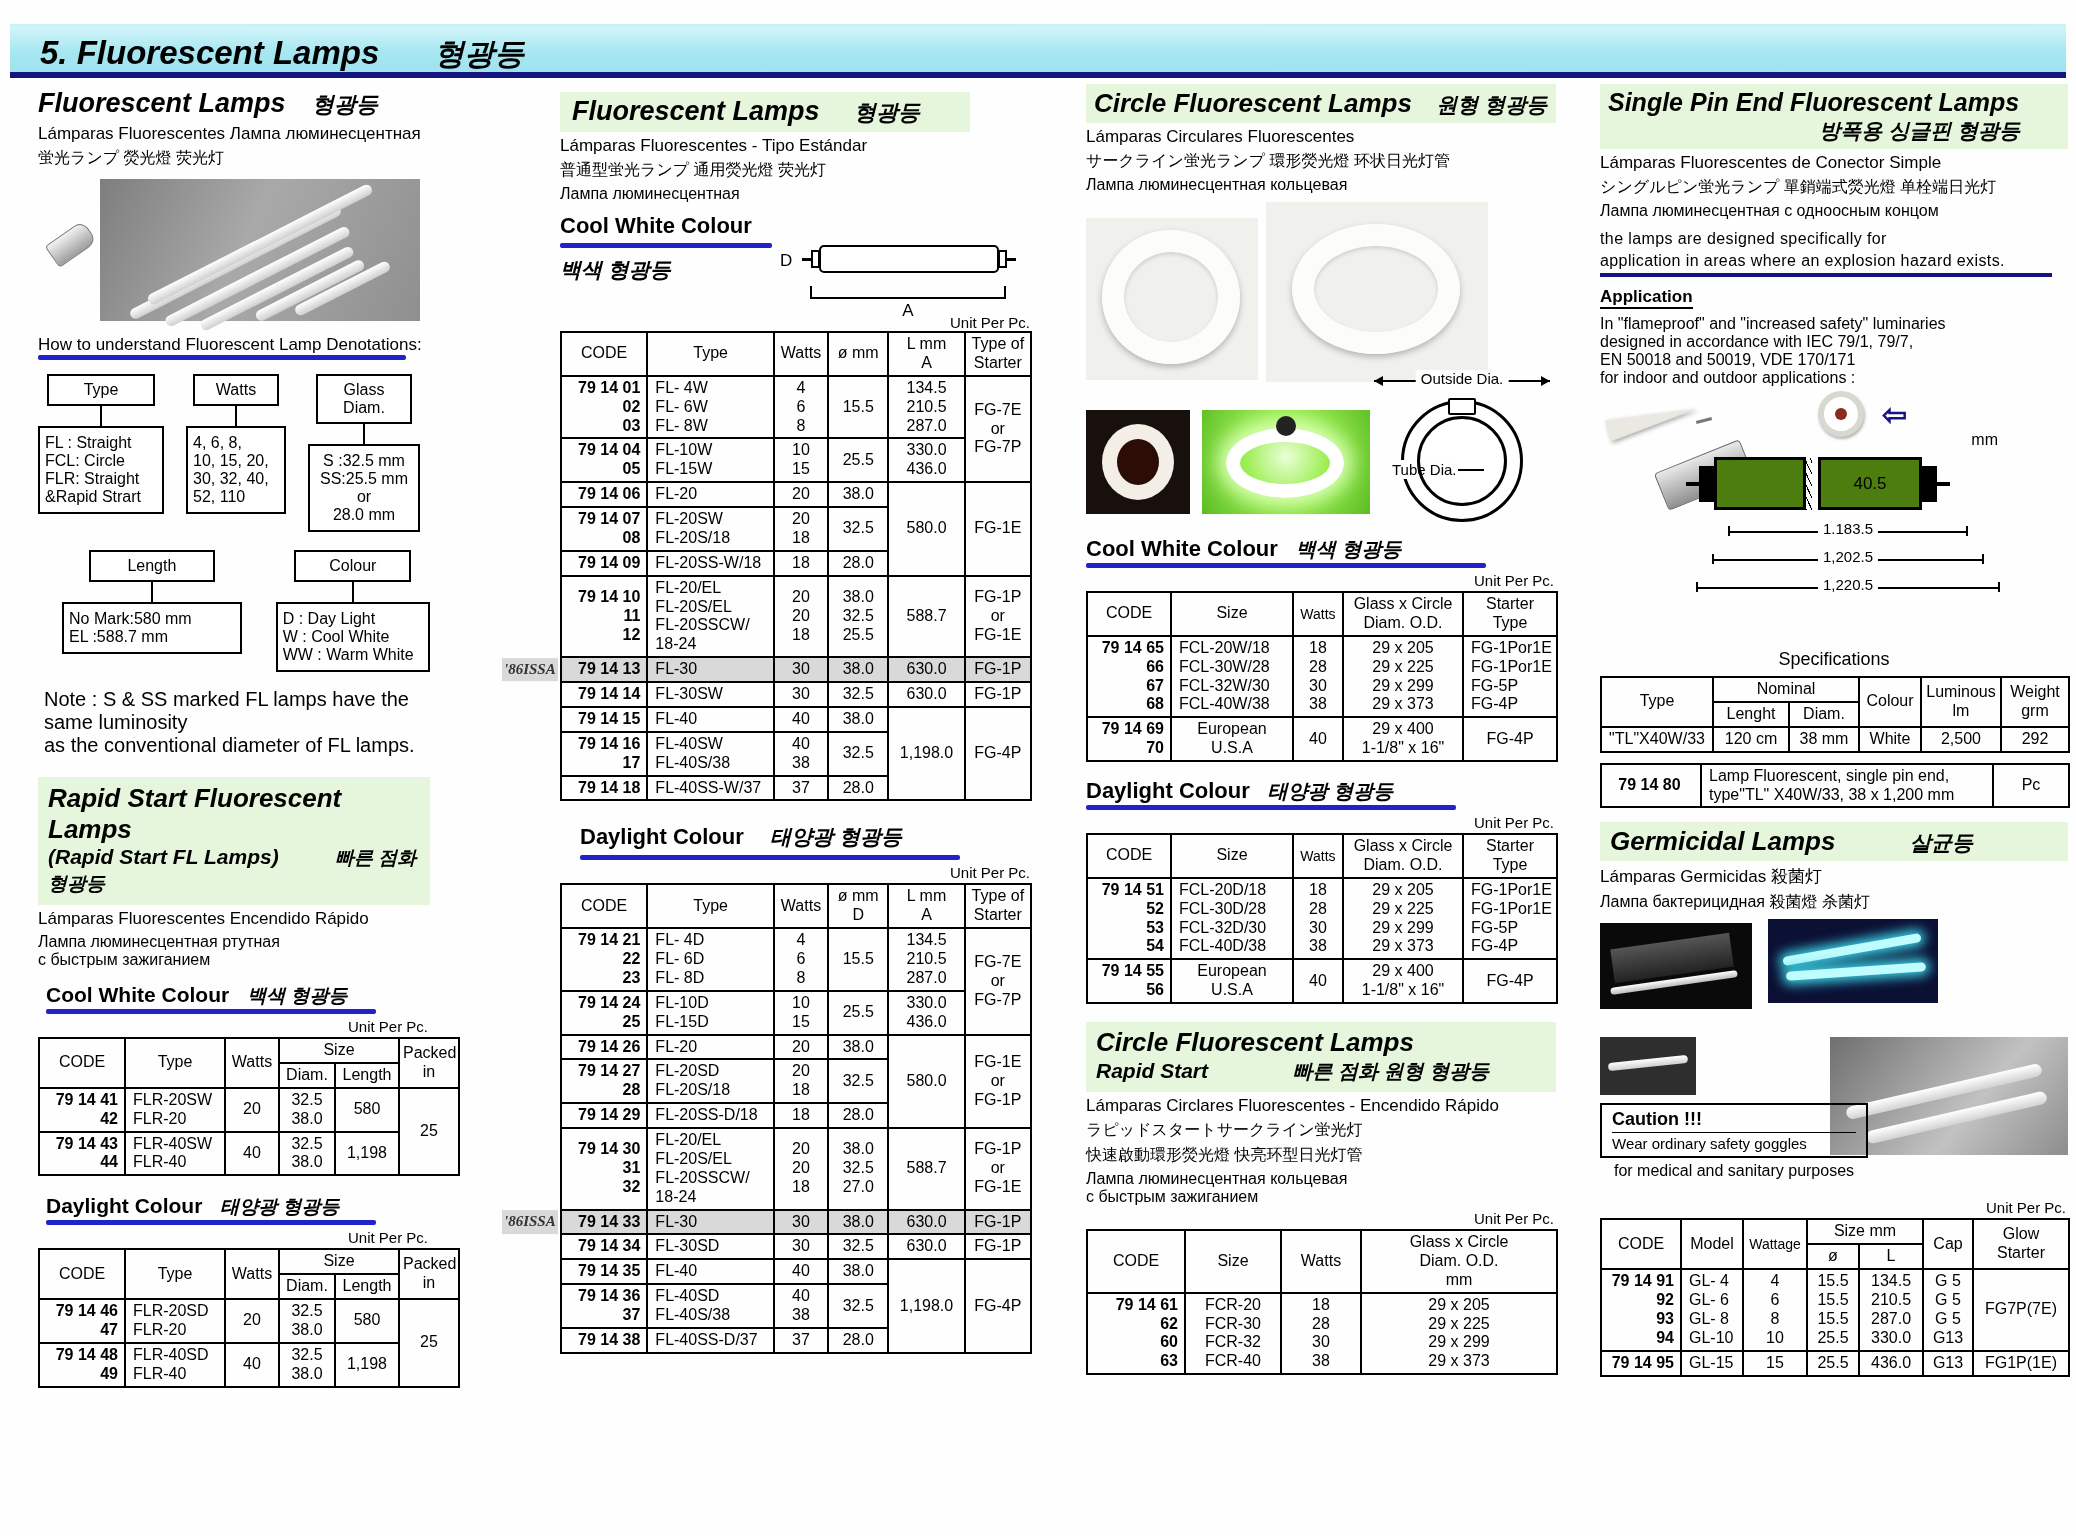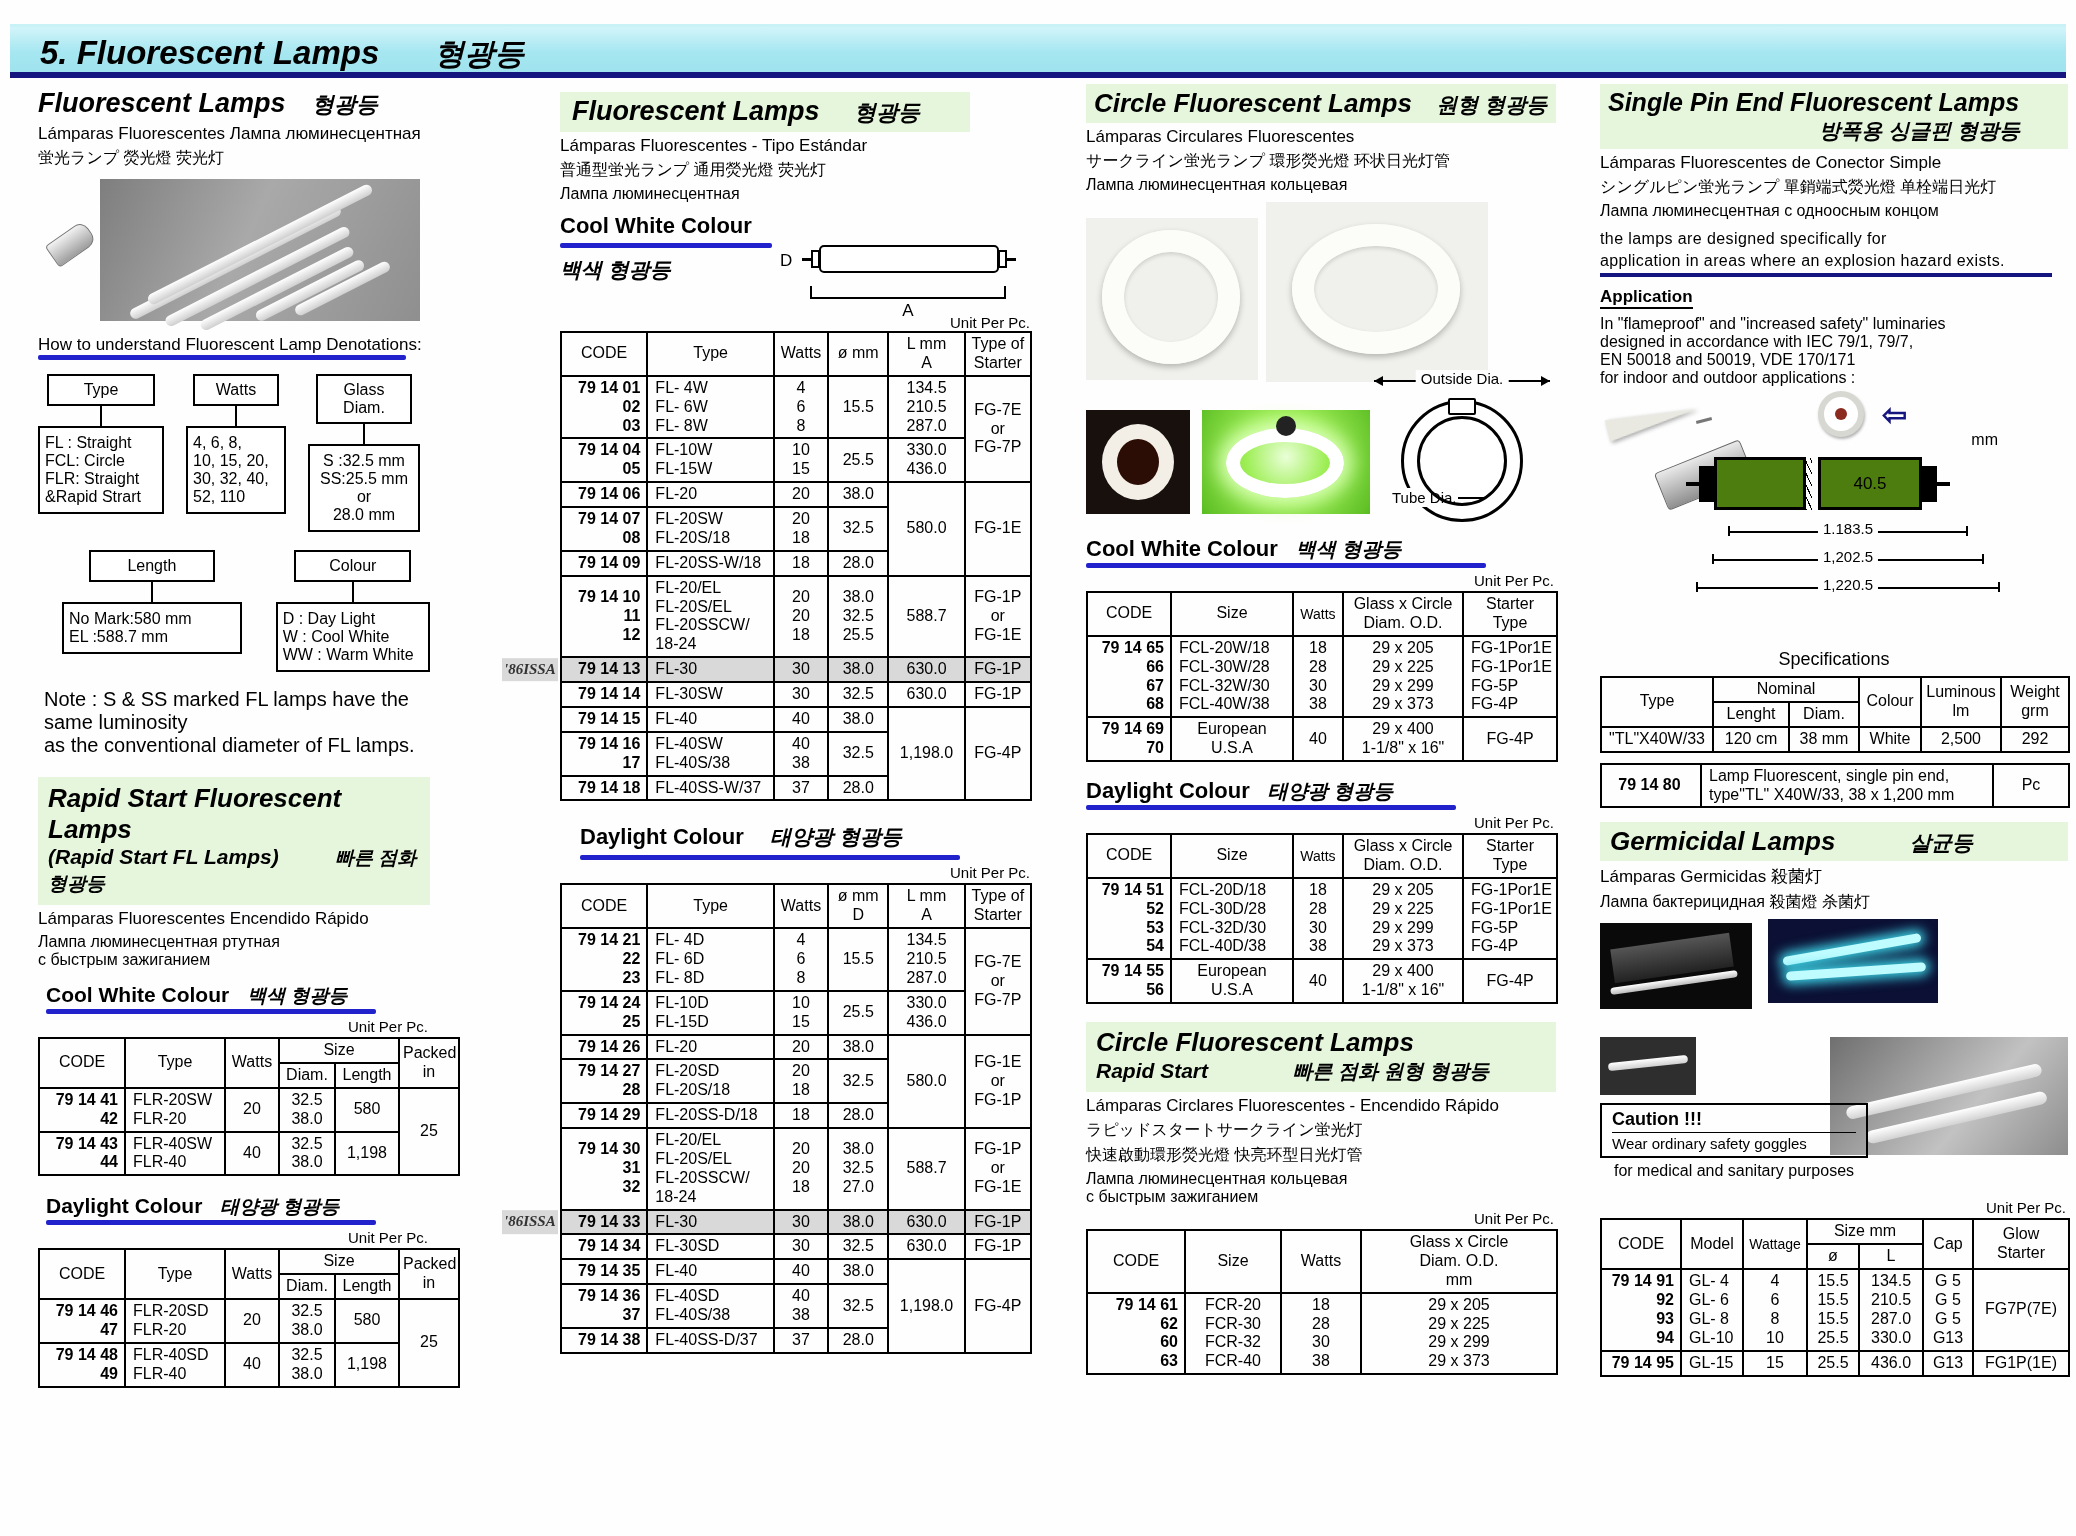--- a/index.html
+++ b/index.html
@@ -93,21 +93,21 @@
   .odim { position:relative; height:20px; margin:0 6px; }
   .odim::before { content:""; position:absolute; left:0; right:0; top:10px; border-top:2px solid #000; }
   .odim i { position:absolute; top:6px; width:0; height:0; border-top:5px solid transparent; border-bottom:5px solid transparent; }
   .odim i.l { left:0; border-right:9px solid #000; }
   .odim i.r { right:0; border-left:9px solid #000; }
   .odim span { position:relative; z-index:1; background:#fefefe; padding:0 5px; font-size:15px; left:50%; transform:translateX(-50%); display:inline-block; }
   .c3-ring { position:relative; width:122px; height:122px; border:3px solid #000; border-radius:50%; margin:10px auto 0; background:#fff; }
   .c3-ring::after { content:""; position:absolute; inset:13px; border:3px solid #000; border-radius:50%; }
   .c3-cap { position:absolute; top:-5px; left:50%; transform:translateX(-50%); width:28px; height:17px;
             background:#fff; border:2px solid #000; border-radius:2px; z-index:2; font-size:9px; text-align:center; }
-  .tube-dia { position:absolute; left:-14px; bottom:12px; font-size:15px; background:#fefefe; padding:1px 2px; }
+  .tube-dia { position:absolute; left:-14px; bottom:40px; font-size:15px; background:#fefefe; padding:1px 2px; }
   .tube-dia::after { content:""; position:absolute; right:-26px; top:9px; width:26px; border-top:2px solid #000; }
 
   
   .app-head { display:inline-block; font-size:17px; border-bottom:2px solid #000; margin-top:10px;font-weight:bold; }
   .c4-figs { position:relative; height:248px; margin-top:4px; }
   .cone { position:absolute; left:6px; top:18px; width:0; height:0; border-left:92px solid #e9e9e2;
           border-top:11px solid transparent; border-bottom:11px solid transparent;
           filter:drop-shadow(2px 2px 2px rgba(0,0,0,.35)); transform:rotate(-14deg); }
   .cone-pin { position:absolute; left:96px; top:28px; width:16px; height:3px; background:#777; transform:rotate(-14deg); }
   .capph { position:absolute; left:58px; top:64px; width:92px; height:40px; transform:rotate(-22deg);

